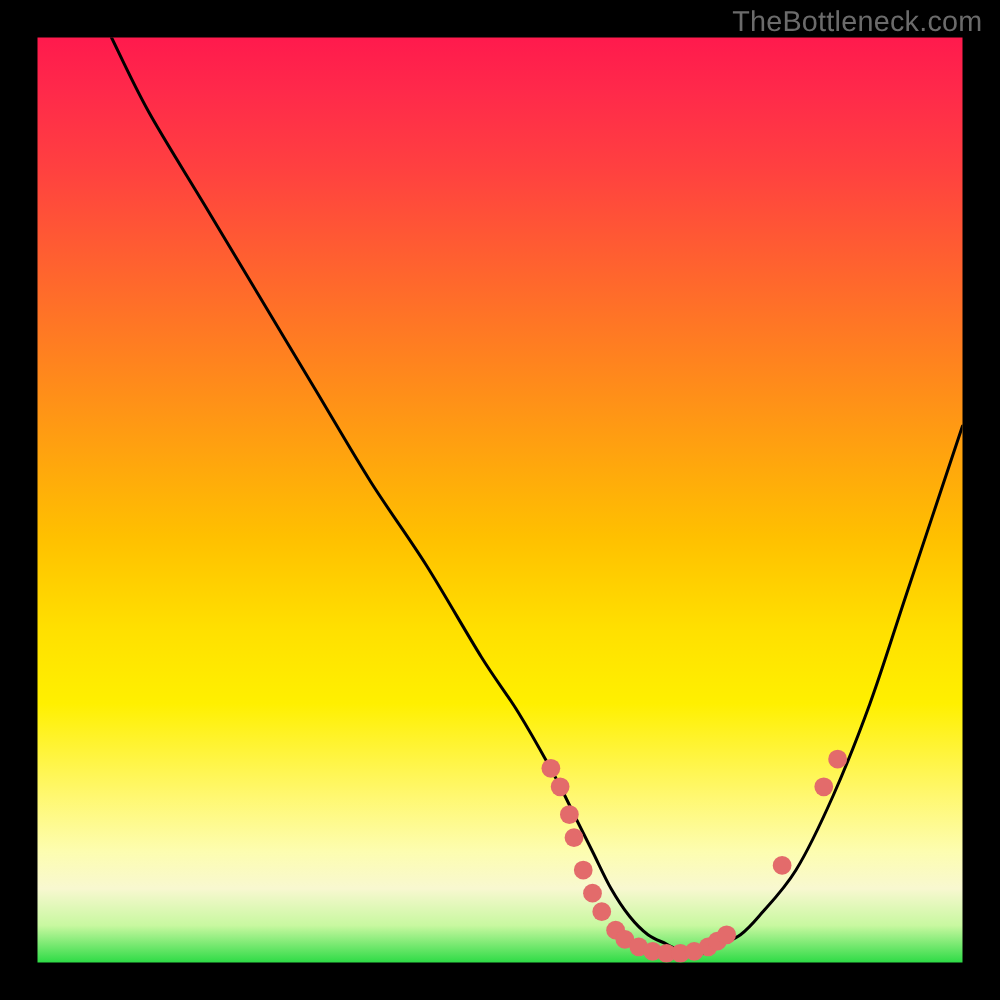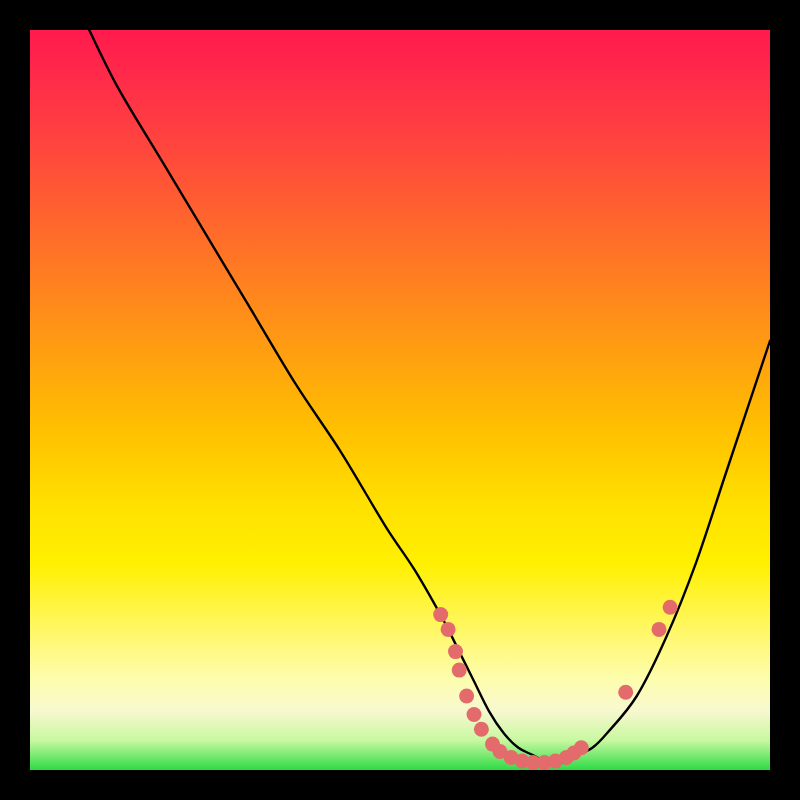--- a/index.html
+++ b/index.html
@@ -59,20 +59,21 @@
     height: 740px;
     z-index: 3;
   }
 </style>
 </head>
 <body>
 
 <div class="frame">
   <div class="plot"></div>
 
+  <div class="watermark">TheBottleneck.com</div>
 
   <svg class="curve" viewBox="0 0 740 740" preserveAspectRatio="none">
     <path id="curve-path" fill="none" stroke="#000" stroke-width="2.4" stroke-linecap="round" d="M 59.20 0.00 C 64.13 9.87, 76.47 37.00, 88.80 59.20 C 101.13 81.40, 118.40 108.53, 133.20 133.20 C 148.00 157.87, 162.80 182.53, 177.60 207.20 C 192.40 231.87, 207.20 256.53, 222.00 281.20 C 236.80 305.87, 251.60 331.77, 266.40 355.20 C 281.20 378.63, 296.00 398.37, 310.80 421.80 C 325.60 445.23, 342.87 476.07, 355.20 495.80 C 367.53 515.53, 374.93 524.17, 384.80 540.20 C 394.67 556.23, 407.00 578.43, 414.40 592.00 C 421.80 605.57, 424.27 611.73, 429.20 621.60 C 434.13 631.47, 439.07 641.33, 444.00 651.20 C 448.93 661.07, 453.87 672.17, 458.80 680.80 C 463.73 689.43, 468.67 696.83, 473.60 703.00 C 478.53 709.17, 483.47 714.10, 488.40 717.80 C 493.33 721.50, 498.27 722.73, 503.20 725.20 C 508.13 727.67, 513.07 731.37, 518.00 732.60 C 522.93 733.83, 527.87 733.83, 532.80 732.60 C 537.73 731.37, 542.67 727.67, 547.60 725.20 C 552.53 722.73, 557.47 721.50, 562.40 717.80 C 567.33 714.10, 569.80 711.63, 577.20 703.00 C 584.60 694.37, 596.93 682.03, 606.80 666.00 C 616.67 649.97, 626.53 629.00, 636.40 606.80 C 646.27 584.60, 656.13 559.93, 666.00 532.80 C 675.87 505.67, 683.27 481.00, 695.60 444.00 C 707.93 407.00, 732.60 333.00, 740.00 310.80"></path>
     <g id="markers-group">
         <circle cx="410.70" cy="584.60" r="7.5" fill="#e36b6b" stroke="#c14d4d" stroke-width="0"></circle>
         <circle cx="418.10" cy="599.40" r="7.5" fill="#e36b6b" stroke="#c14d4d" stroke-width="0"></circle>
         <circle cx="425.50" cy="621.60" r="7.5" fill="#e36b6b" stroke="#c14d4d" stroke-width="0"></circle>
         <circle cx="429.20" cy="640.10" r="7.5" fill="#e36b6b" stroke="#c14d4d" stroke-width="0"></circle>
         <circle cx="436.60" cy="666.00" r="7.5" fill="#e36b6b" stroke="#c14d4d" stroke-width="0"></circle>
         <circle cx="444.00" cy="684.50" r="7.5" fill="#e36b6b" stroke="#c14d4d" stroke-width="0"></circle>

